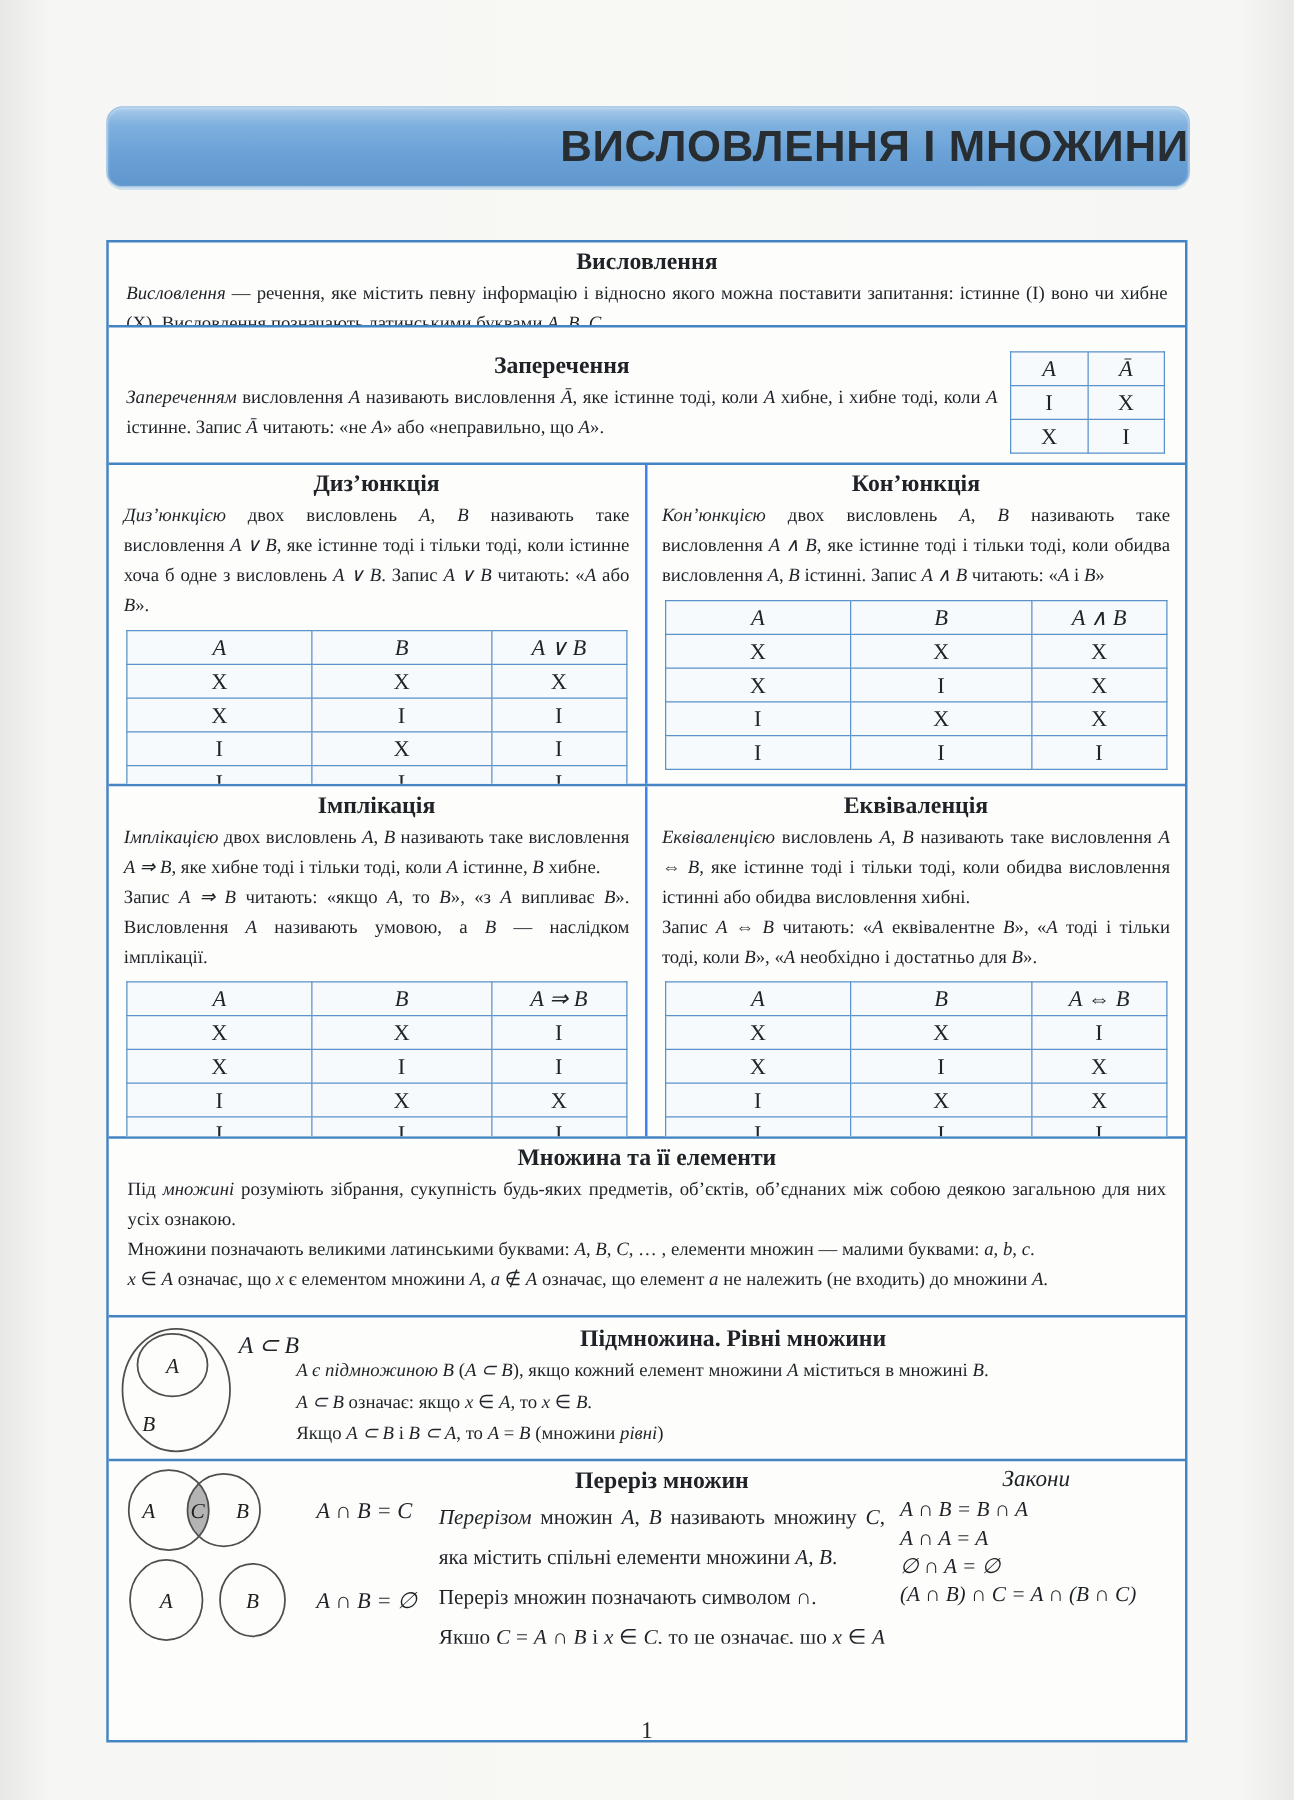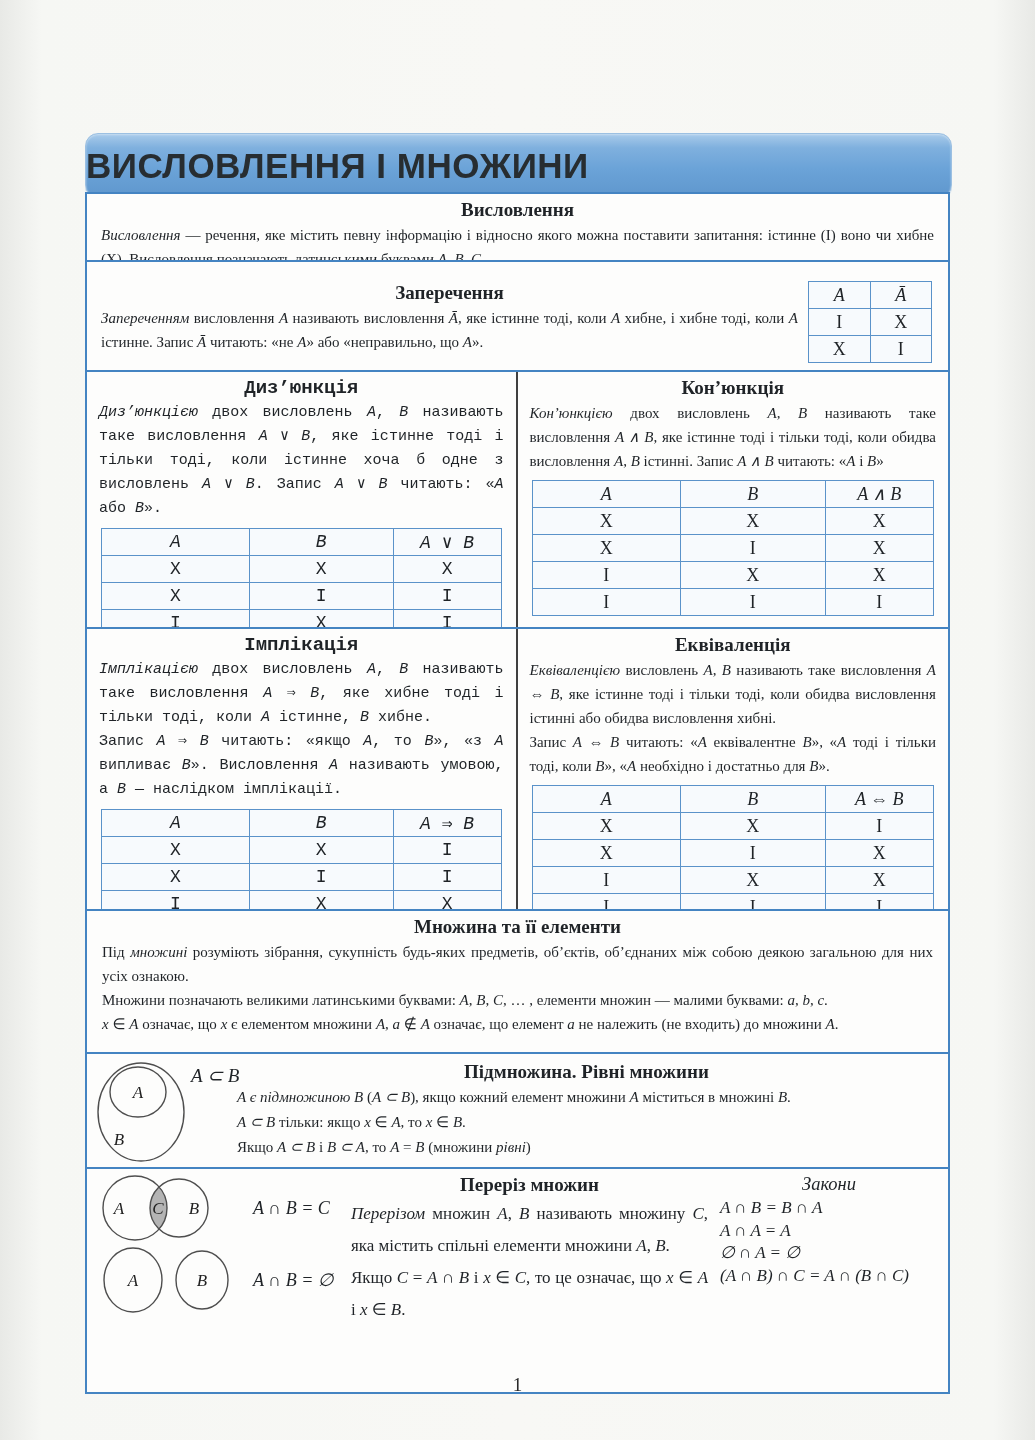--- a/index.html
+++ b/index.html
@@ -13,21 +13,21 @@
   }
   .page{position:absolute;inset:0;}
 
   
   .banner{
     position:absolute;left:85px;top:85px;width:865px;height:63px;
     border-radius:13px;
     background:linear-gradient(180deg,#a9cbea 0%,#7fb0de 22%,#6ba3d8 55%,#5f97cd 100%);
     border:1px solid #9cc0e2;
     box-shadow:0 2px 0 #cfe0ef, inset 0 1px 2px #c6ddf1;
-    display:flex;align-items:center;justify-content:flex-start;margin-top:48px;
+    display:flex;align-items:center;justify-content:flex-end;
   }
   .banner span{
     font-family:"Liberation Sans", sans-serif;
     font-weight:bold;font-size:35px;letter-spacing:0.5px;color:#272d31;
   }
 
   
   .container{
     position:absolute;left:85px;top:160px;width:865px;height:1202px;
     border:2px solid #4484c2;
@@ -42,21 +42,21 @@
   .seg-i,.seg-m{font-style:italic;}
 
   .s1{height:66px;padding:2px 14px;}
   .s2{height:110px;display:flex;align-items:center;}
   .s2 .neg-text{flex:1;padding:2px 10px 2px 14px;}
   .s2 .neg-tt{width:124px;margin:12px 16px 0 0;flex:none;}
   .s3{height:257px;}
   .s4{height:282px;}
   .two-col{display:grid;grid-template-columns:1fr 1fr;}
   .two-col .col{padding:2px 12px 4px;box-sizing:border-box;}
-  .two-col .col.left{border-right:2px solid #404040;font-family:Liberation Mono, monospace;}
+  .two-col .col.left{border-right:2px solid #3b82f6;}
   .s5{height:143px;padding:2px 15px;}
   .s6{height:115px;position:relative;padding:4px 12px 4px 8px;}
   .s7{height:148px;display:grid;grid-template-columns:262px 1fr 232px;}
 
   
   table.tt{border-collapse:collapse;width:100%;margin:7px 0 0;background:#f7fafd;}
   table.tt th,table.tt td{
     border:1.5px solid #5a92c9;text-align:center;padding:0;height:26px;
     font-size:18px;font-weight:normal;
   }
@@ -295,21 +295,21 @@
       <svg class="venn-subset" width="92" height="104" viewBox="0 0 92 104">
         <ellipse class="shape" cx="46" cy="53" rx="43" ry="49"></ellipse>
         <ellipse class="shape" cx="43" cy="33" rx="28" ry="25"></ellipse>
         <text x="43" y="39" text-anchor="middle">A</text>
         <text x="24" y="86" text-anchor="middle">B</text>
       </svg>
       <span class="subset-label">A ⊂ B</span>
       <div class="main-col">
         <h3>Підмножина. Рівні множини</h3>
         <p><span class="seg-m">A</span><span class="seg-i"> є підмножиною </span><span class="seg-m">B</span><span class="seg-n"> (</span><span class="seg-m">A ⊂ B</span><span class="seg-n">), якщо кожний елемент множини </span><span class="seg-m">A</span><span class="seg-n"> міститься в множині </span><span class="seg-m">B</span><span class="seg-n">.</span></p>
-        <p><span class="seg-m">A ⊂ B</span><span class="seg-n"> тільки: якщо </span><span class="seg-m">x</span><span class="seg-n"> ∈ </span><span class="seg-m">A</span><span class="seg-n">, то </span><span class="seg-m">x</span><span class="seg-n"> ∈ </span><span class="seg-m">B</span><span class="seg-n">.</span></p>
+        <p><span class="seg-m">A ⊂ B</span><span class="seg-n"> означає: якщо </span><span class="seg-m">x</span><span class="seg-n"> ∈ </span><span class="seg-m">A</span><span class="seg-n">, то </span><span class="seg-m">x</span><span class="seg-n"> ∈ </span><span class="seg-m">B</span><span class="seg-n">.</span></p>
         <p><span class="seg-n">Якщо </span><span class="seg-m">A ⊂ B</span><span class="seg-n"> і </span><span class="seg-m">B ⊂ A</span><span class="seg-n">, то </span><span class="seg-m">A</span><span class="seg-n"> = </span><span class="seg-m">B</span><span class="seg-n"> (множини </span><span class="seg-i">рівні</span><span class="seg-n">)</span></p>
       </div>
     </section>
 
     <section class="sec s7">
       <div class="venn-col">
         <div class="venn-row">
           <svg width="150" height="72" viewBox="0 0 150 72">
             <defs>
                 <clipPath id="clipA">
@@ -331,20 +331,21 @@
             <ellipse class="shape" cx="105" cy="35" rx="26" ry="29"></ellipse>
             <text x="36" y="41" text-anchor="middle">A</text>
             <text x="105" y="41" text-anchor="middle">B</text>
           </svg>
           <span class="venn-eq">A ∩ B = ∅</span>
         </div>
       </div>
       <div class="text-col">
         <h3>Переріз множин</h3>
         <p><span class="seg-i">Перерізом</span><span class="seg-n"> множин </span><span class="seg-m">A</span><span class="seg-n">, </span><span class="seg-m">B</span><span class="seg-n"> називають множину </span><span class="seg-m">C</span><span class="seg-n">, яка містить спільні елементи множини </span><span class="seg-m">A</span><span class="seg-n">, </span><span class="seg-m">B</span><span class="seg-n">.</span></p>
+        <p><span class="seg-n">Переріз множин позначають символом ∩.</span></p>
         <p><span class="seg-n">Якщо </span><span class="seg-m">C</span><span class="seg-n"> = </span><span class="seg-m">A</span><span class="seg-n"> ∩ </span><span class="seg-m">B</span><span class="seg-n"> і </span><span class="seg-m">x</span><span class="seg-n"> ∈ </span><span class="seg-m">C</span><span class="seg-n">, то це означає, що </span><span class="seg-m">x</span><span class="seg-n"> ∈ </span><span class="seg-m">A</span><span class="seg-n"> і </span><span class="seg-m">x</span><span class="seg-n"> ∈ </span><span class="seg-m">B</span><span class="seg-n">.</span></p>
       </div>
       <div class="laws-col">
         <div class="laws-title">Закони</div>
         <div>
             <div class="law">A ∩ B = B ∩ A</div>
             <div class="law">A ∩ A = A</div>
             <div class="law">∅ ∩ A = ∅</div>
             <div class="law">(A ∩ B) ∩ C = A ∩ (B ∩ C)</div>
           </div>

